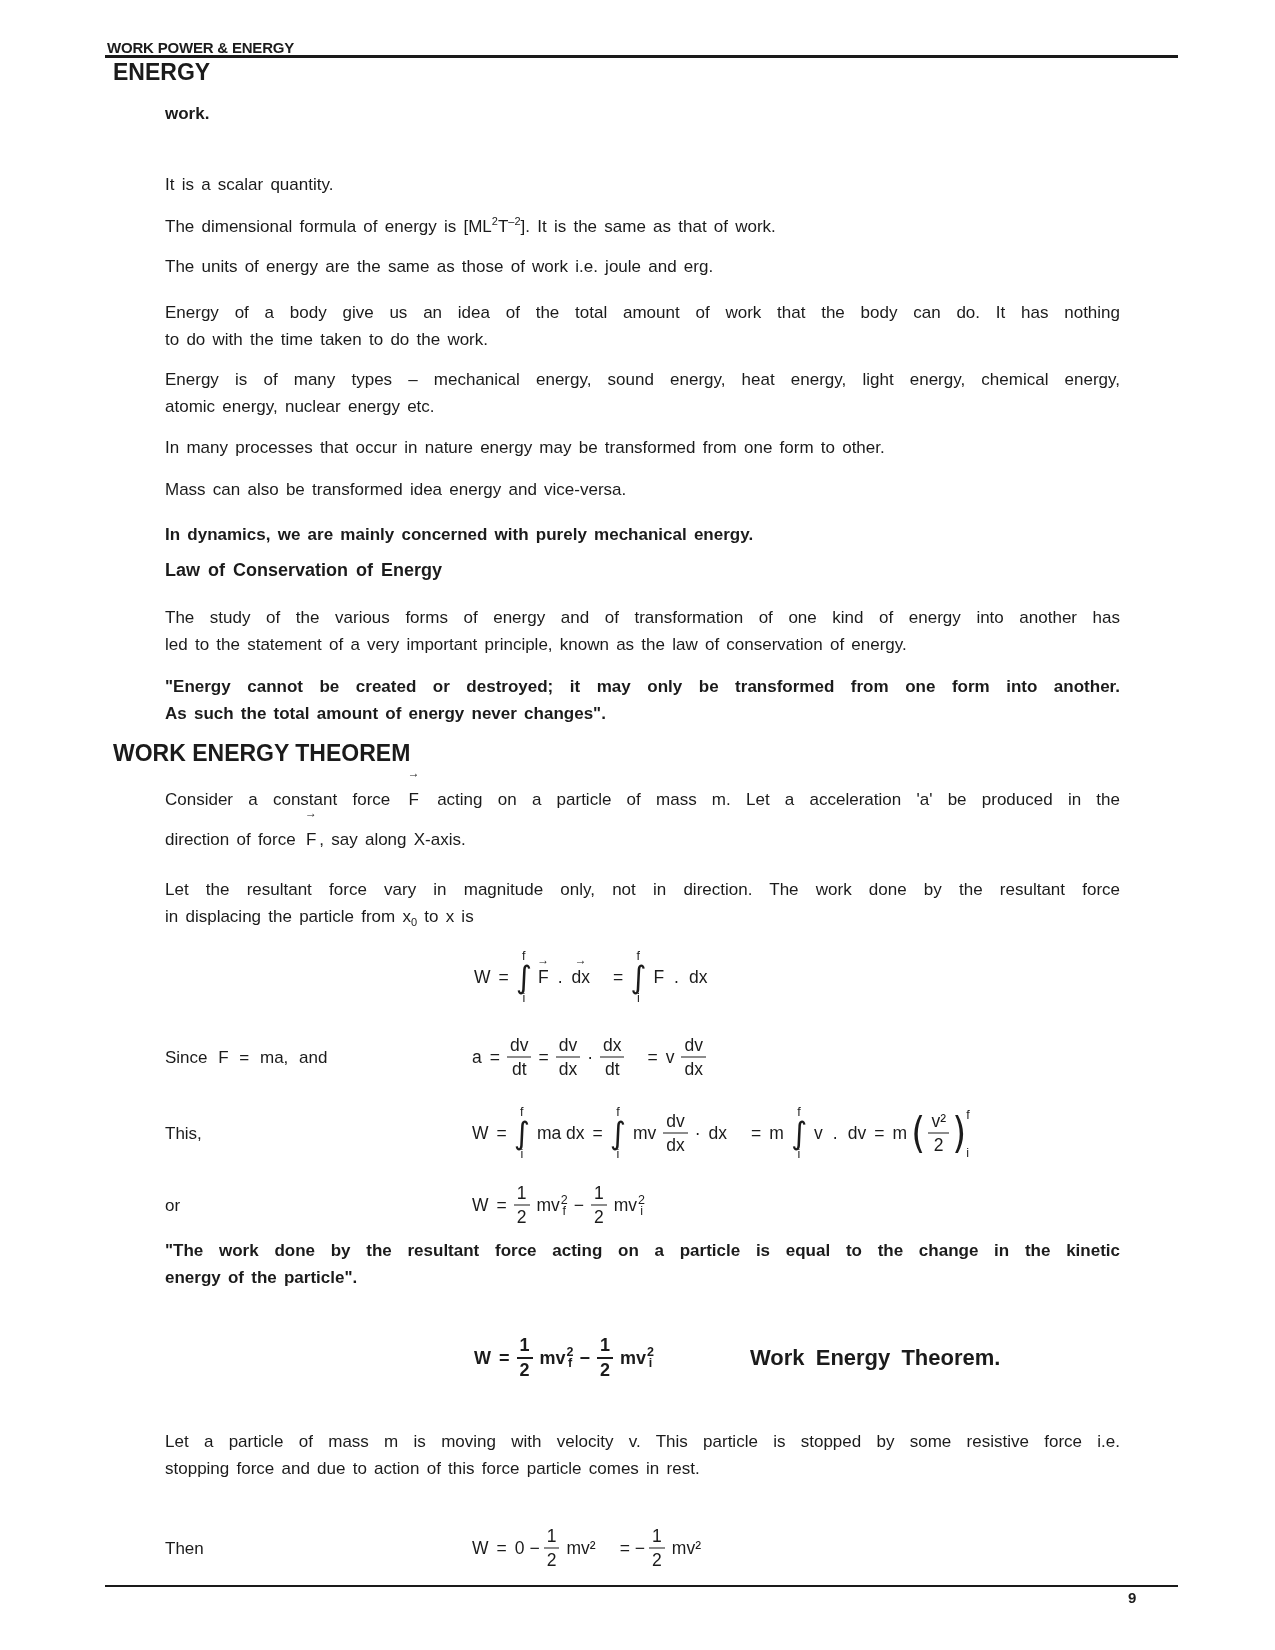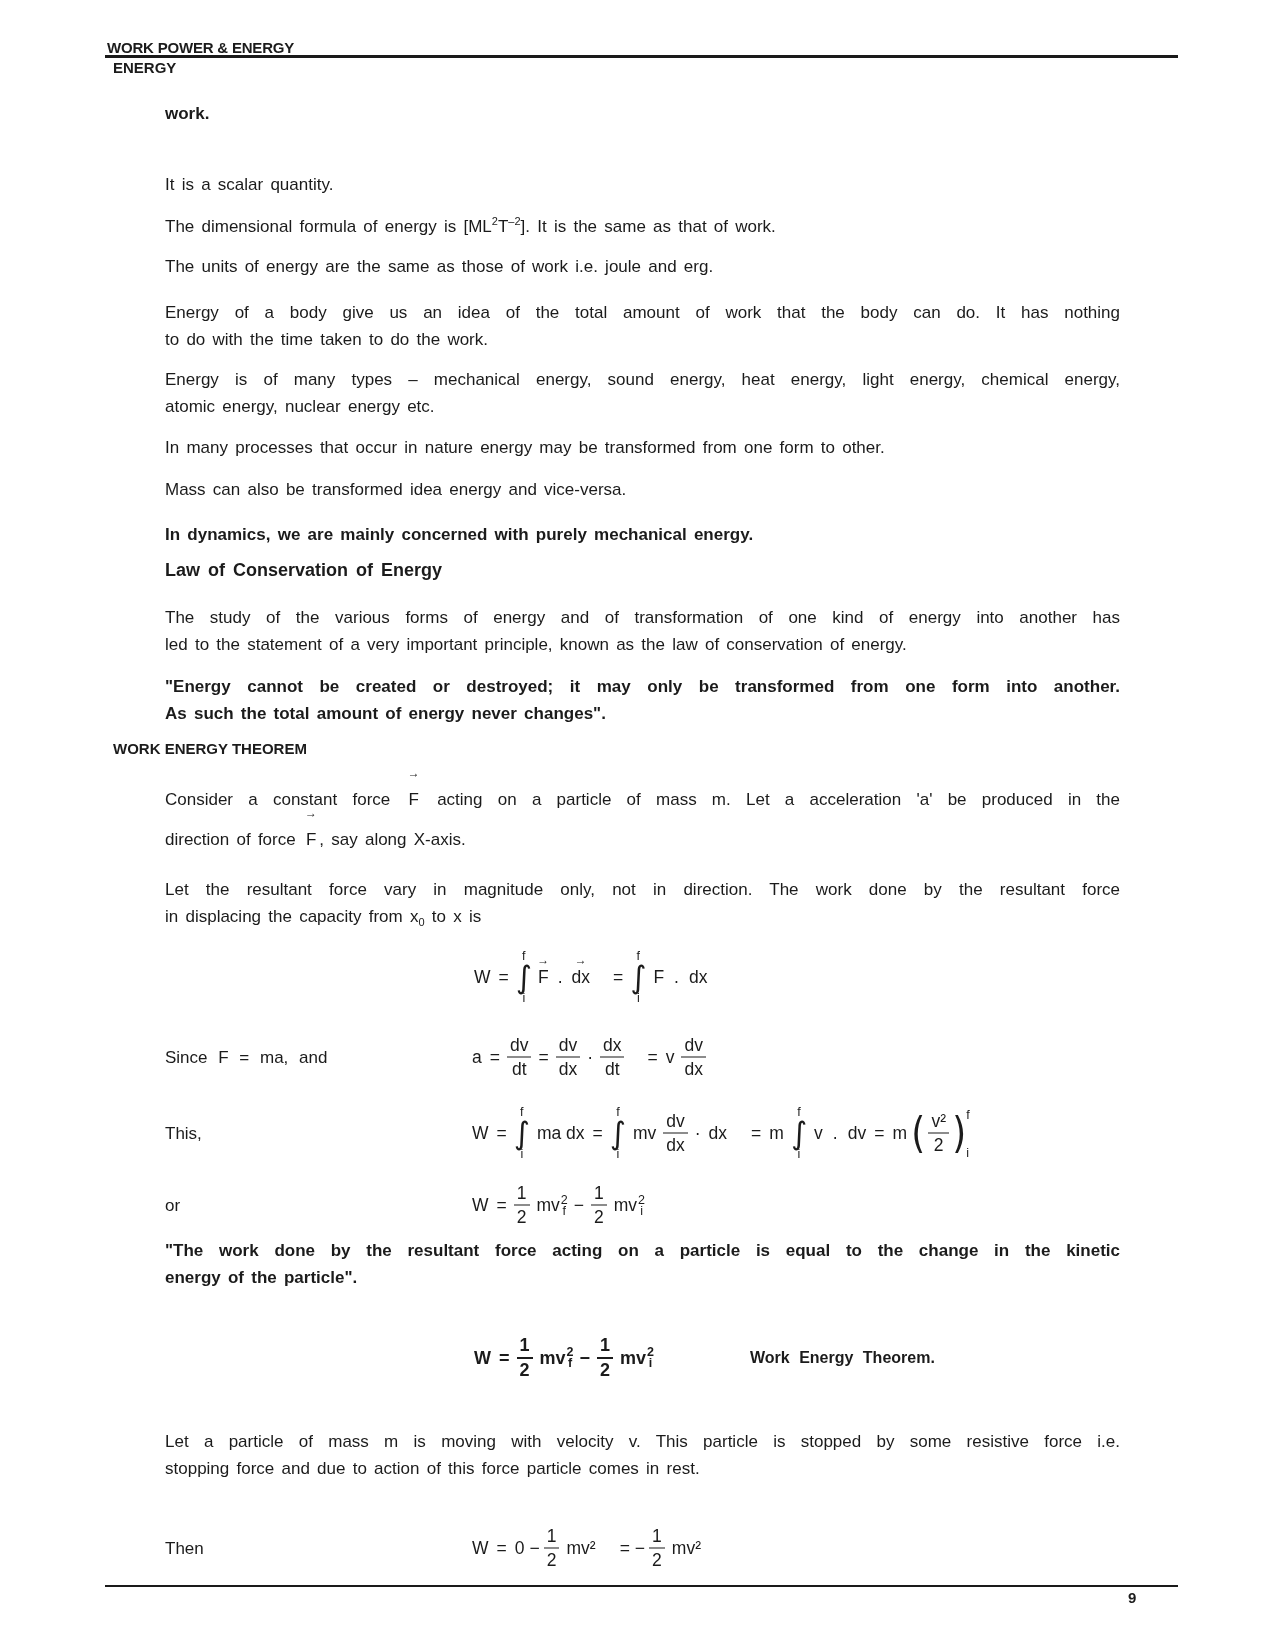--- a/index.html
+++ b/index.html
@@ -7,21 +7,21 @@
     position:relative; width:1275px; height:1650px; margin:0 auto;
     background:#ffffff; color:#1b1b1b;
     font-family:"Liberation Sans","DejaVu Sans",sans-serif;
     overflow:hidden;
   }
   .abs { position:absolute; }
   .htitle { font-size:15px; font-weight:bold; letter-spacing:-0.2px;margin-top:8px; }
   .rule { position:absolute; left:105px; width:1073px; background:#1a1a1a; }
   .rule.top { height:3px; }
   .rule.bottom { height:2px; }
-  .h1 { font-size:15px; font-weight:bold; }
+  .h1 { font-size:23px; font-weight:bold; }
   .h2 { font-size:18px; font-weight:bold; word-spacing:3px; }
   .para { position:absolute; left:165px; width:955px; font-size:17px; line-height:26.5px; }
   .para.b { font-weight:bold; }
   .jline { text-align:justify; text-align-last:justify; }
   .lline { text-align:left; word-spacing:2.5px; }
   .tall { line-height:40px; }
   sup { font-size:11px; vertical-align:super; line-height:0; }
   sub { font-size:11px; vertical-align:sub; line-height:0; }
   .pnum { font-size:15px; font-weight:bold; }
 
@@ -45,21 +45,21 @@
   .vec { position:relative; display:inline-block; margin:0 3px; }
   .vec .arr { position:absolute; top:-13px; left:50%; transform:translateX(-50%);
               font-size:12px; line-height:12px; }
   .ss { display:flex; flex-direction:column; align-items:center; font-size:12.5px;
         line-height:11px; margin:0 2px 0 0; }
   .paren { font-size:42px; line-height:42px; font-weight:normal;
            font-family:"DejaVu Sans",sans-serif; transform:scaleX(0.85); margin:0 -1px; }
   .bcol { display:flex; flex-direction:column; justify-content:space-between;
           height:50px; font-size:12.5px; line-height:12px; }
   .wetlabel { position:absolute; left:280px; top:50%; transform:translateY(-50%);
-              font-size:16px; font-weight:bold; word-spacing:5px; white-space:nowrap; }
+              font-size:22px; font-weight:bold; word-spacing:5px; white-space:nowrap; }
 </style>
 </head>
 <body>
 
 <div class="page">
 
   <div class="abs htitle" style="left:107px; top:31px">WORK POWER &amp; ENERGY</div>
   <div class="rule top" style="top:55px"></div>
 
   <div class="abs h1" style="left:113px; top:59px">ENERGY</div>
@@ -123,21 +123,21 @@
       <span>acting on a particle of mass m. Let a acceleration 'a' be produced in the</span>
     </div>
     <div class="lline tall">
       <span>direction of force</span>
       <span class="vec"><span class="arr">→</span><span>F</span></span><span>, say along X-axis.</span>
     </div>
   </div>
 
   <div class="para" style="top:877px">
     <div class="jline">Let the resultant force vary in magnitude only, not in direction. The work done by the resultant force</div>
-    <div class="lline"><span>in displacing the capacity from x</span><sub>0</sub>
+    <div class="lline"><span>in displacing the particle from x</span><sub>0</sub>
       <span>to x is</span></div>
   </div>
 
   <div class="fxrow" style="left:470px; top:977px">
     <span class="tk">W</span>
     <span class="tk">=</span>
     <span class="intg">
         <span class="ib">f</span>
         <span class="is">∫</span>
         <span class="ib">i</span>

